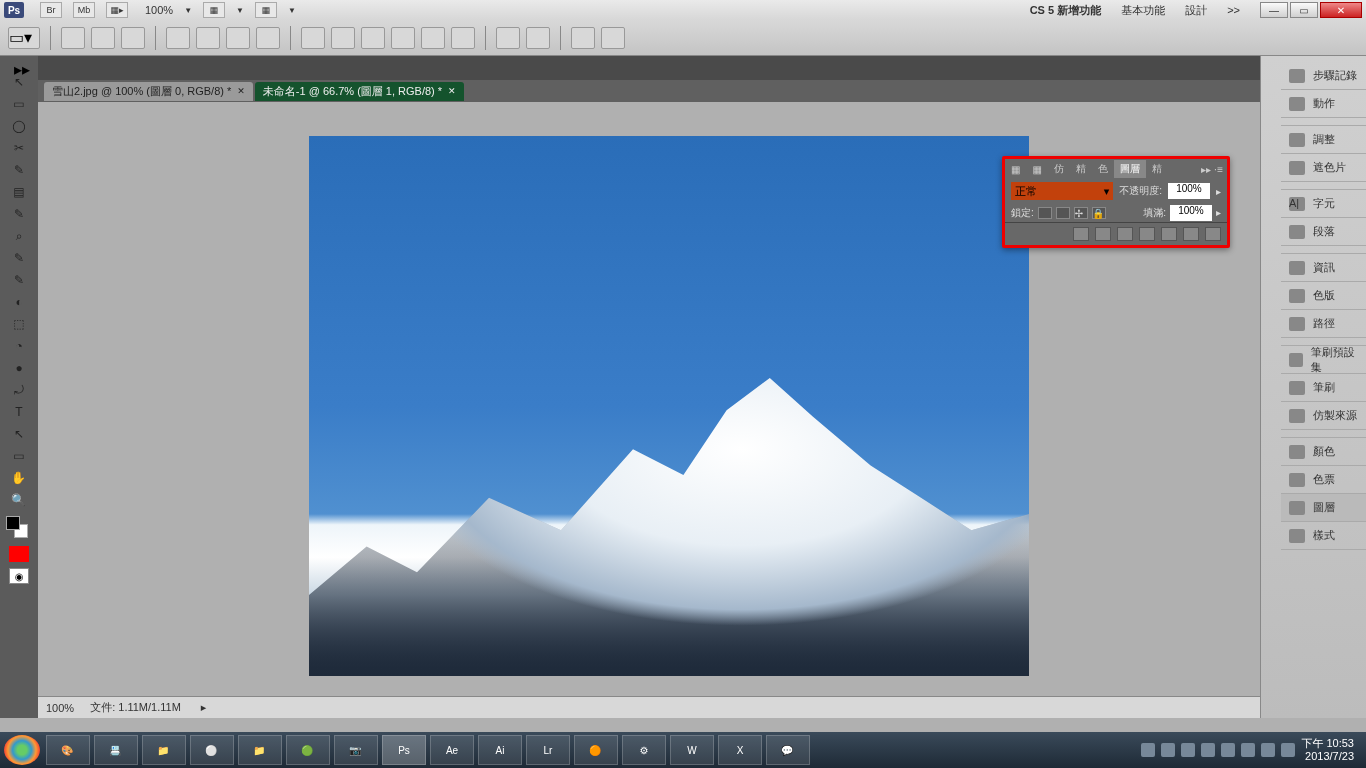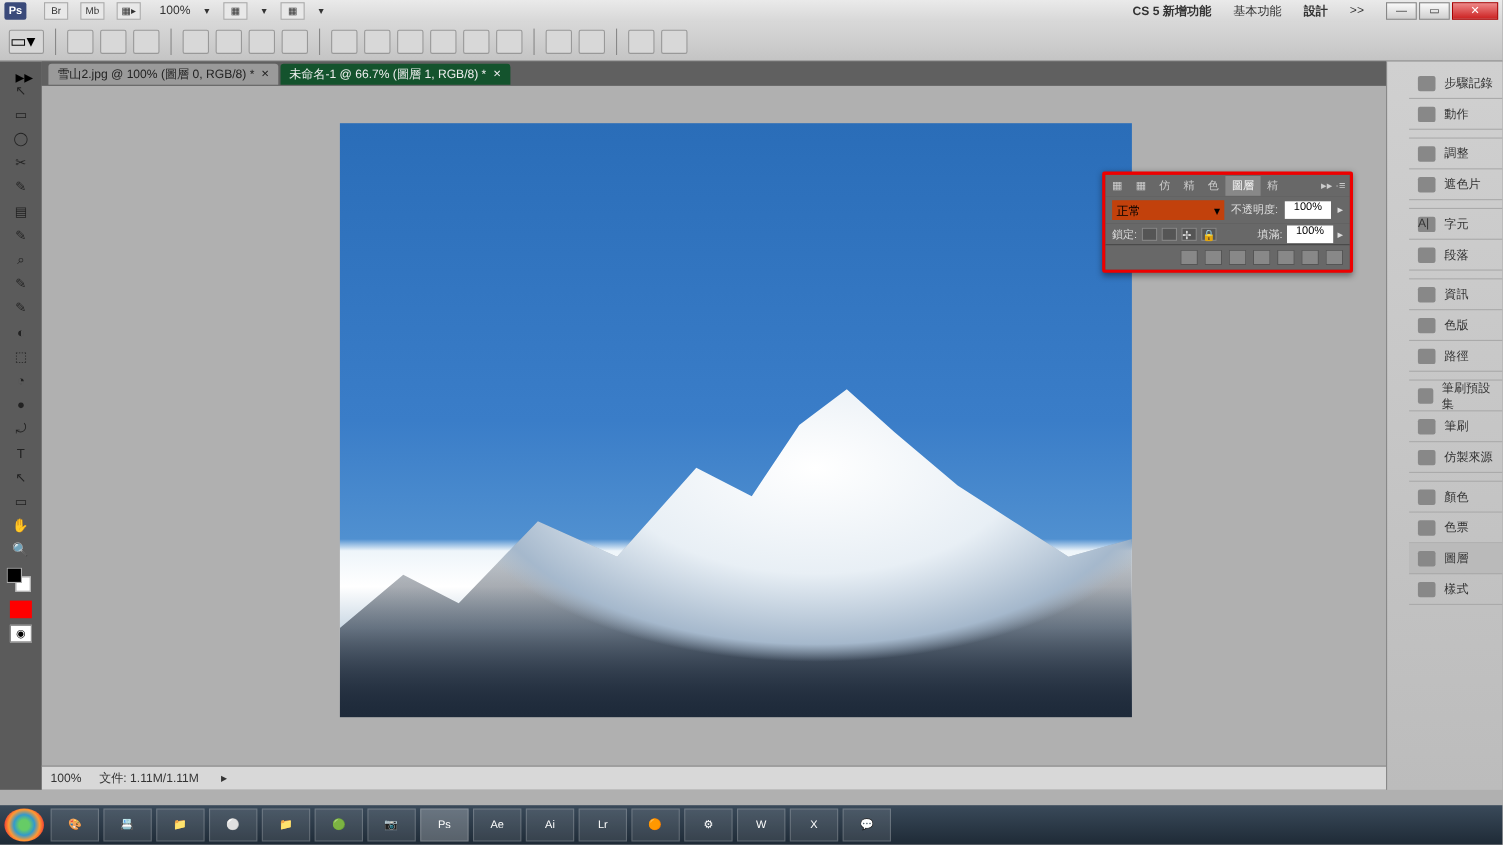--- a/index.html
+++ b/index.html
@@ -26,21 +26,21 @@
 .main { display: flex; height: 662px; }
 .tools { width: 38px; background: #5b5b5b; display: flex; flex-direction: column; align-items: center; padding-top: 4px; gap: 2px; }
 .tools .dbl { width: 10px; height: 8px; margin-bottom: 2px; }
 .tool { width: 24px; height: 20px; display: flex; align-items: center; justify-content: center; color: #222; font-size: 12px; border-radius: 2px; cursor: pointer; }
 .swatch-fg { width: 14px; height: 14px; background: #000; border: 1px solid #aaa; margin-top: 4px; align-self: flex-start; margin-left: 6px; position: relative; z-index: 2; }
 .swatch-bg { width: 14px; height: 14px; background: #fff; border: 1px solid #aaa; margin-top: -8px; align-self: flex-start; margin-left: 14px; }
 .swatch-red { width: 20px; height: 16px; background: #f00; margin-top: 6px; }
 .swatch-q { width: 20px; height: 16px; background: #fff; border: 1px solid #888; margin-top: 4px; display:flex;align-items:center;justify-content:center;font-size:10px; }
 
 .center { flex: 1; display: flex; flex-direction: column; background: #4a4a4a; }
-.doc-tabs { height: 22px; background: #606060; display: flex; align-items: center; padding-left: 6px; gap: 2px; font-size: 11px; }
+.doc-tabs { height: 22px; background: #606060; display: flex; align-items: center; padding-left: 6px; gap: 2px; font-size: 11px; margin-top: 24px; }
 .doc-tab { background: #14532d; color: #eee; padding: 2px 8px; display: flex; align-items: center; gap: 6px; border-top-left-radius: 3px; border-top-right-radius: 3px; }
 .doc-tab.active { background: #9a9a9a; color: #222; }
 .tab-close { font-size: 9px; }
 .canvas-wrap { flex: 1; background: #b0b0b0; position: relative; overflow: hidden; }
 .canvas-img { position: absolute; left: 271px; top: 34px; width: 720px; height: 540px; background: linear-gradient(to bottom, #2a6db8 0%, #3a7dc8 50%, #5090d0 70%, #eef5fa 72%, #fff 78%, #cad8e4 85%, #2a3648 100%); }
 .mountain { position: absolute; bottom: 0; left: 0; right: 0; height: 60%; background: radial-gradient(ellipse at 60% 30%, #fff 0%, #e8eff5 30%, #a5b8cc 50%, transparent 55%), linear-gradient(to bottom, transparent 40%, #1e2a3a 100%); clip-path: polygon(0% 100%, 0% 75%, 8% 60%, 15% 68%, 25% 45%, 35% 55%, 45% 30%, 52% 38%, 58% 18%, 64% 8%, 70% 20%, 78% 35%, 85% 45%, 92% 55%, 100% 50%, 100% 100%); }
 .status-bar { height: 22px; background: #d8d8d8; border-top: 1px solid #888; display: flex; align-items: center; font-size: 11px; color: #333; padding: 0 8px; gap: 16px; }
 
 
 .right-strip { width: 106px; background: linear-gradient(#d0d0d0,#bcbcbc); border-left: 1px solid #888; display: flex; flex-direction: column; padding-top: 6px; padding-left: 20px; }
@@ -87,21 +87,21 @@
     <span style="font-size:11px;margin-left:6px;">100%</span>
     <span style="font-size:8px;">▼</span>
     <div class="top-icon">▦</div>
     <span style="font-size:8px;">▼</span>
     <div class="top-icon">▦</div>
     <span style="font-size:8px;">▼</span>
   </div>
   <div class="top-right">
     <span class="workspace-link">CS 5 新增功能</span>
     <span class="workspace-link" style="font-weight:normal;">基本功能</span>
-    <span class="workspace-link" style="font-weight:bold;">設計</span>
+    <span class="workspace-link" style="font-weight:normal;">設計</span>
     <span>&gt;&gt;</span>
     <div class="win-buttons">
       <div class="win-btn">—</div>
       <div class="win-btn">▭</div>
       <div class="win-btn win-close">✕</div>
     </div>
   </div>
 </div>
 
 <div class="options-bar">
@@ -308,13 +308,27 @@
   <div class="task-item">📷</div>
   <div class="task-item active">Ps</div>
   <div class="task-item">Ae</div>
   <div class="task-item">Ai</div>
   <div class="task-item">Lr</div>
   <div class="task-item">🟠</div>
   <div class="task-item">⚙</div>
   <div class="task-item">W</div>
   <div class="task-item">X</div>
   <div class="task-item">💬</div>
+  <div class="sys-tray">
+    <div class="tray-ico"></div>
+    <div class="tray-ico"></div>
+    <div class="tray-ico"></div>
+    <div class="tray-ico"></div>
+    <div class="tray-ico"></div>
+    <div class="tray-ico"></div>
+    <div class="tray-ico"></div>
+    <div class="tray-ico"></div>
+    <div class="clock">
+      <div>下午 10:53</div>
+      <div>2013/7/23</div>
+    </div>
+  </div>
 </div>
 
 </body></html>

